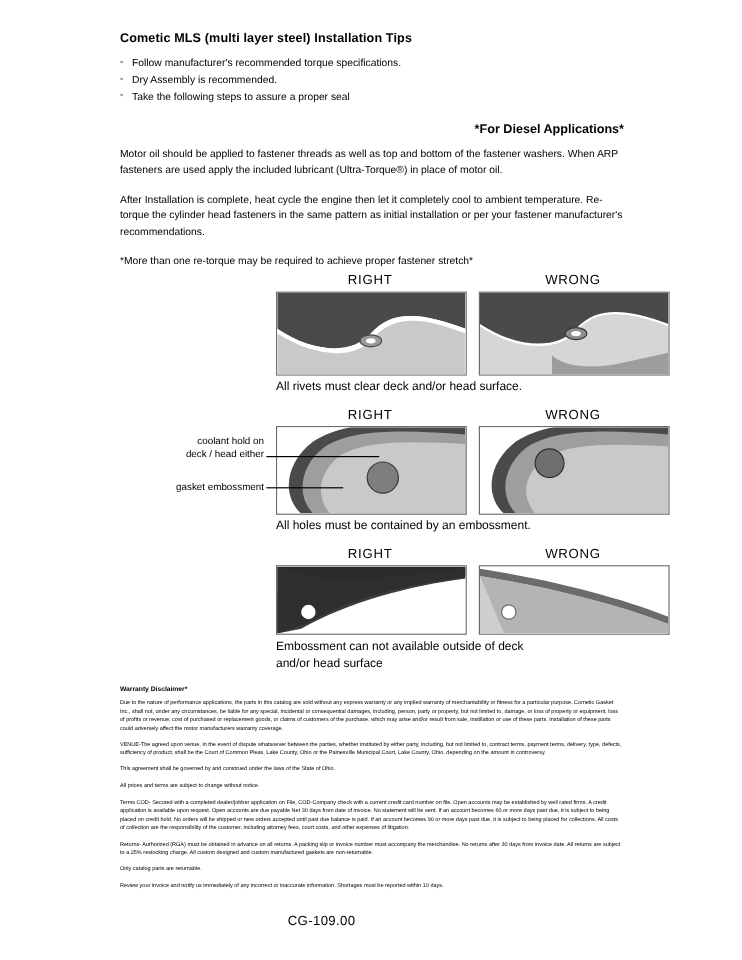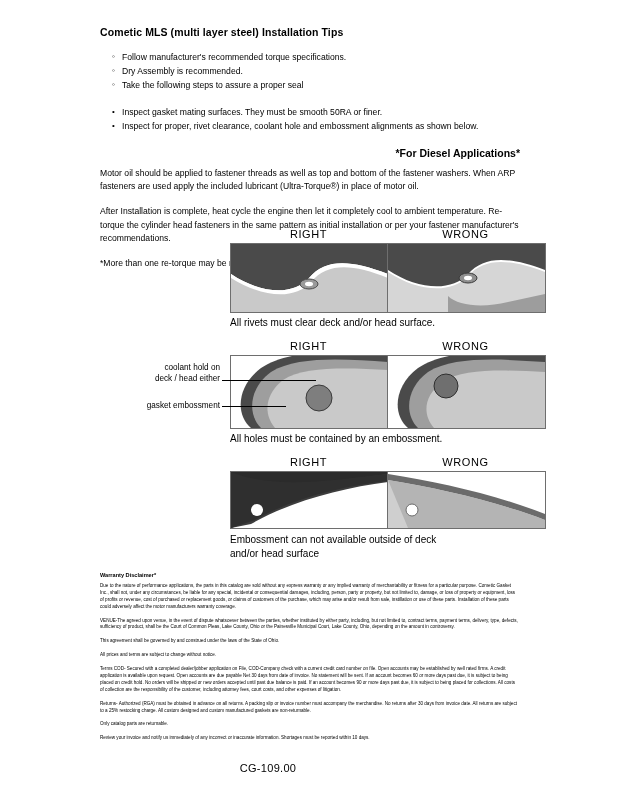--- a/index.html
+++ b/index.html
@@ -28,21 +28,21 @@
     width: 420px;
   }
   h1.title {
     font-size: 10.5px;
     font-weight: bold;
     margin: 0 0 7px 0;
     letter-spacing: 0.1px;
   }
   ul.bullets {
     list-style: none;
-    margin: 12px;
+    margin: 0;
     padding: 0;
   }
   ul.bullets > li {
     font-size: 8.6px;
     line-height: 1.65;
     position: relative;
     padding-left: 10px;
   }
   ul.bullets > li::before {
     content: "\25E6";
@@ -84,20 +84,21 @@
 
   
   .figures {
     position: absolute;
     left: 100px;
     top: 228px;
     width: 420px;
   }
   .fig-row {
     display: flex;
+    gap: 12px;
     justify-content: flex-start;
   }
   .fig-col {
     width: 157px;
   }
   .fig-label {
     text-align: center;
     font-size: 11px;
     letter-spacing: 0.6px;
     margin-bottom: 3px;
@@ -164,24 +165,20 @@
 
 <div class="page">
 
   <div class="content">
     <h1 class="title">Cometic MLS (multi layer steel) Installation Tips</h1>
 
     <ul class="bullets">
       <li>Follow manufacturer's recommended torque specifications.</li>
       <li>Dry Assembly is recommended.</li>
       <li>Take the following steps to assure a proper seal</li>
-    </ul>
-    <ul class="sub">
-      <li>Inspect gasket mating surfaces.  They must be smooth 50RA or finer.</li>
-      <li>Inspect for proper, rivet clearance, coolant hole and embossment alignments as shown below.</li>
     </ul>
 
     <h2 class="subhead">*For Diesel Applications*</h2>
     <p class="body">Motor oil should be applied to fastener threads as well as top and bottom of the fastener washers.  When ARP fasteners are used apply the included lubricant (Ultra-Torque®) in place of motor oil.</p>
     <p class="body">After Installation is complete, heat cycle the engine then let it completely cool to ambient temperature. Re-torque the cylinder head fasteners in the same pattern as initial installation or per your fastener manufacturer's recommendations.</p>
     <p class="body">*More than one re-torque may be required to achieve proper fastener stretch*</p>
   </div>
 
   <div class="figures">
 

